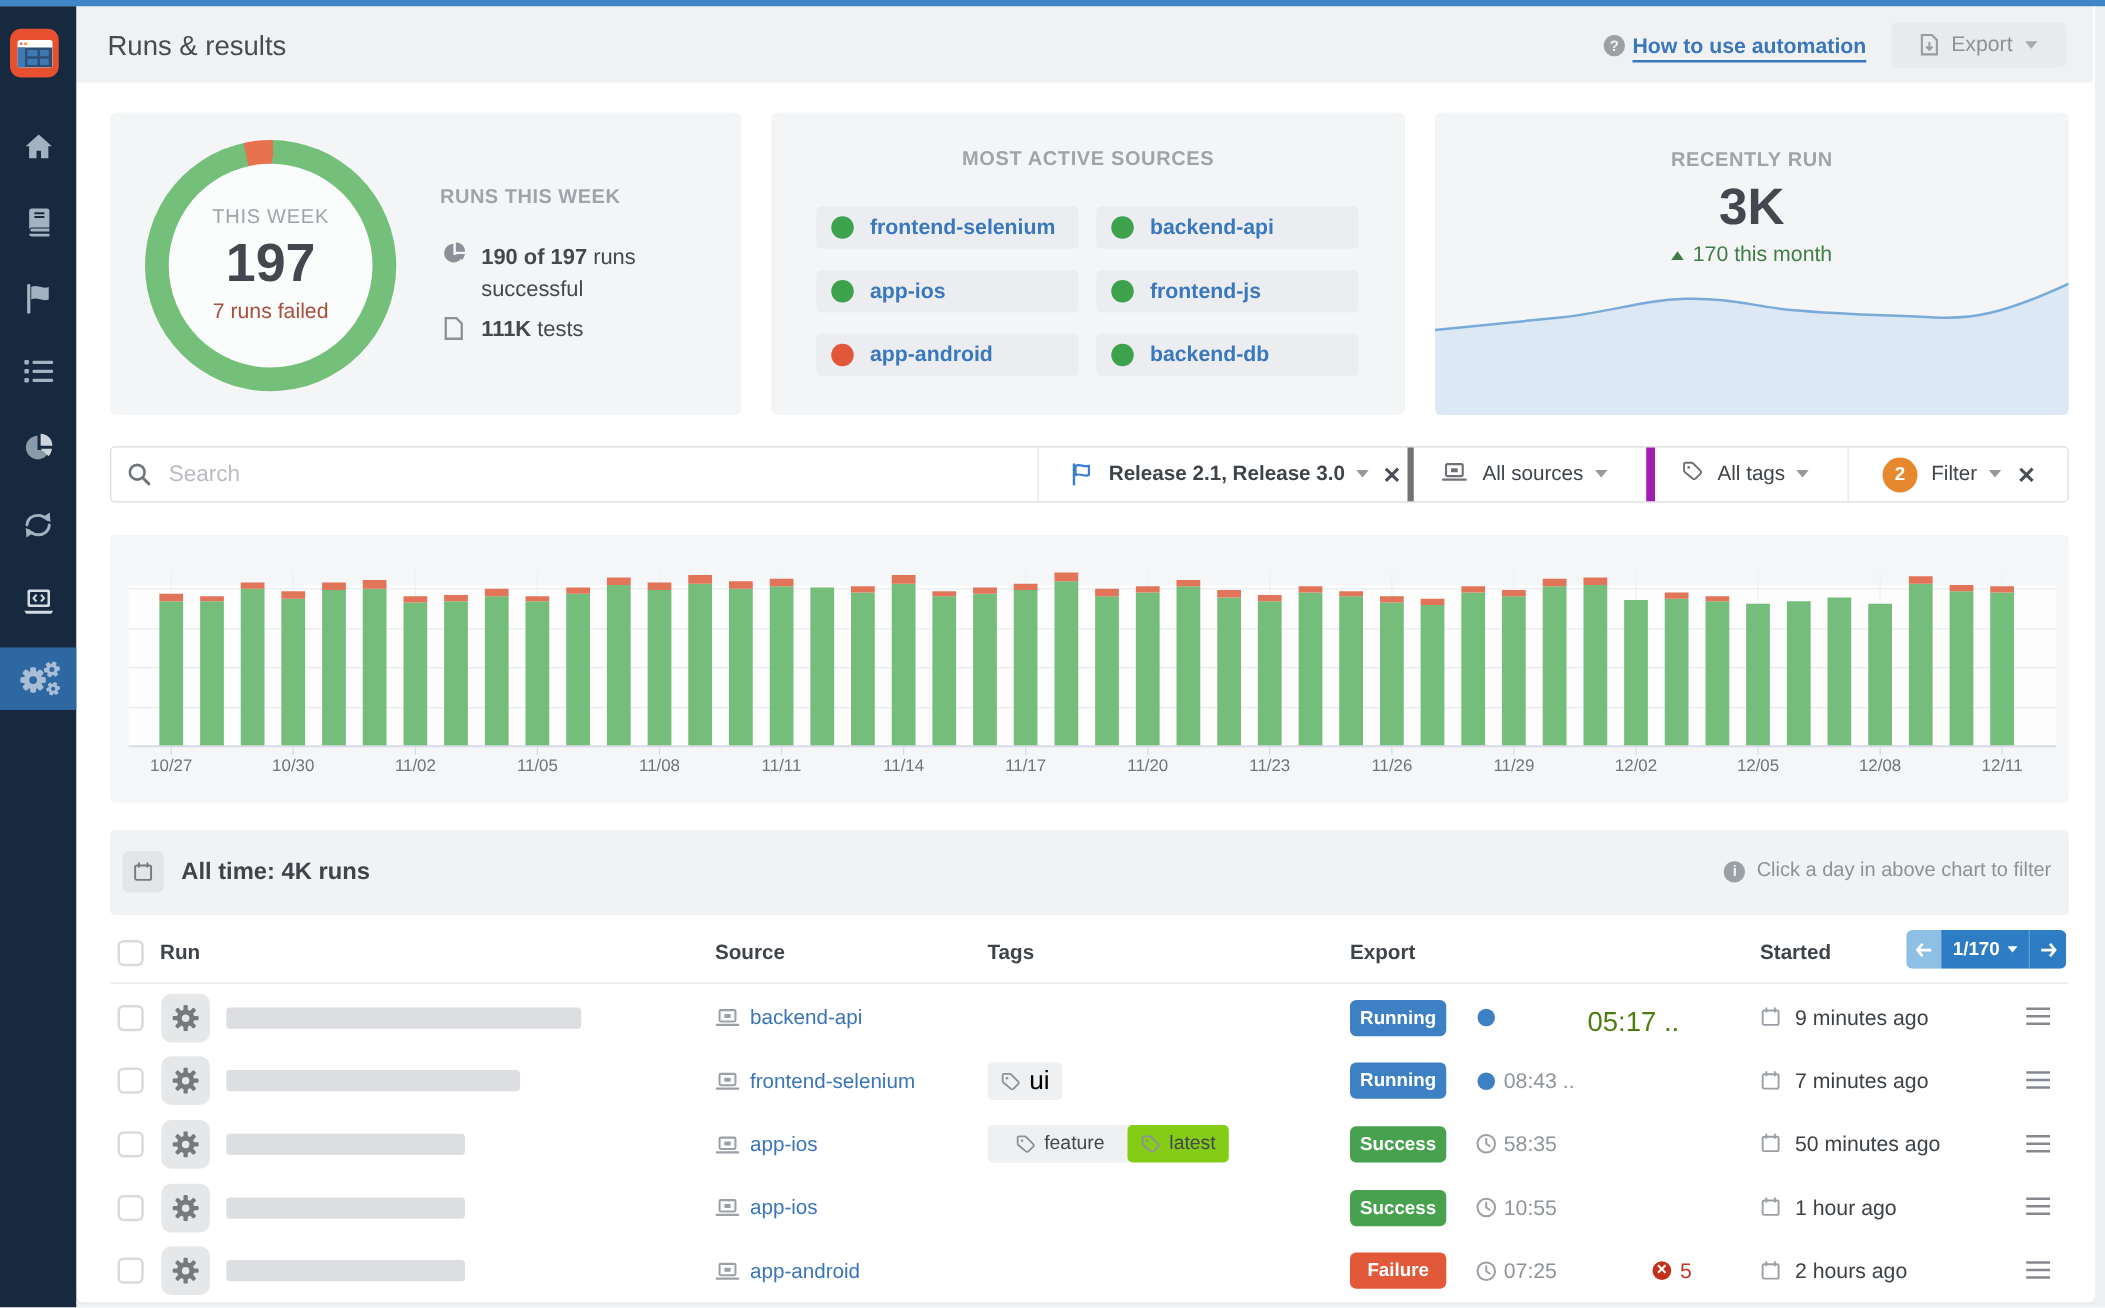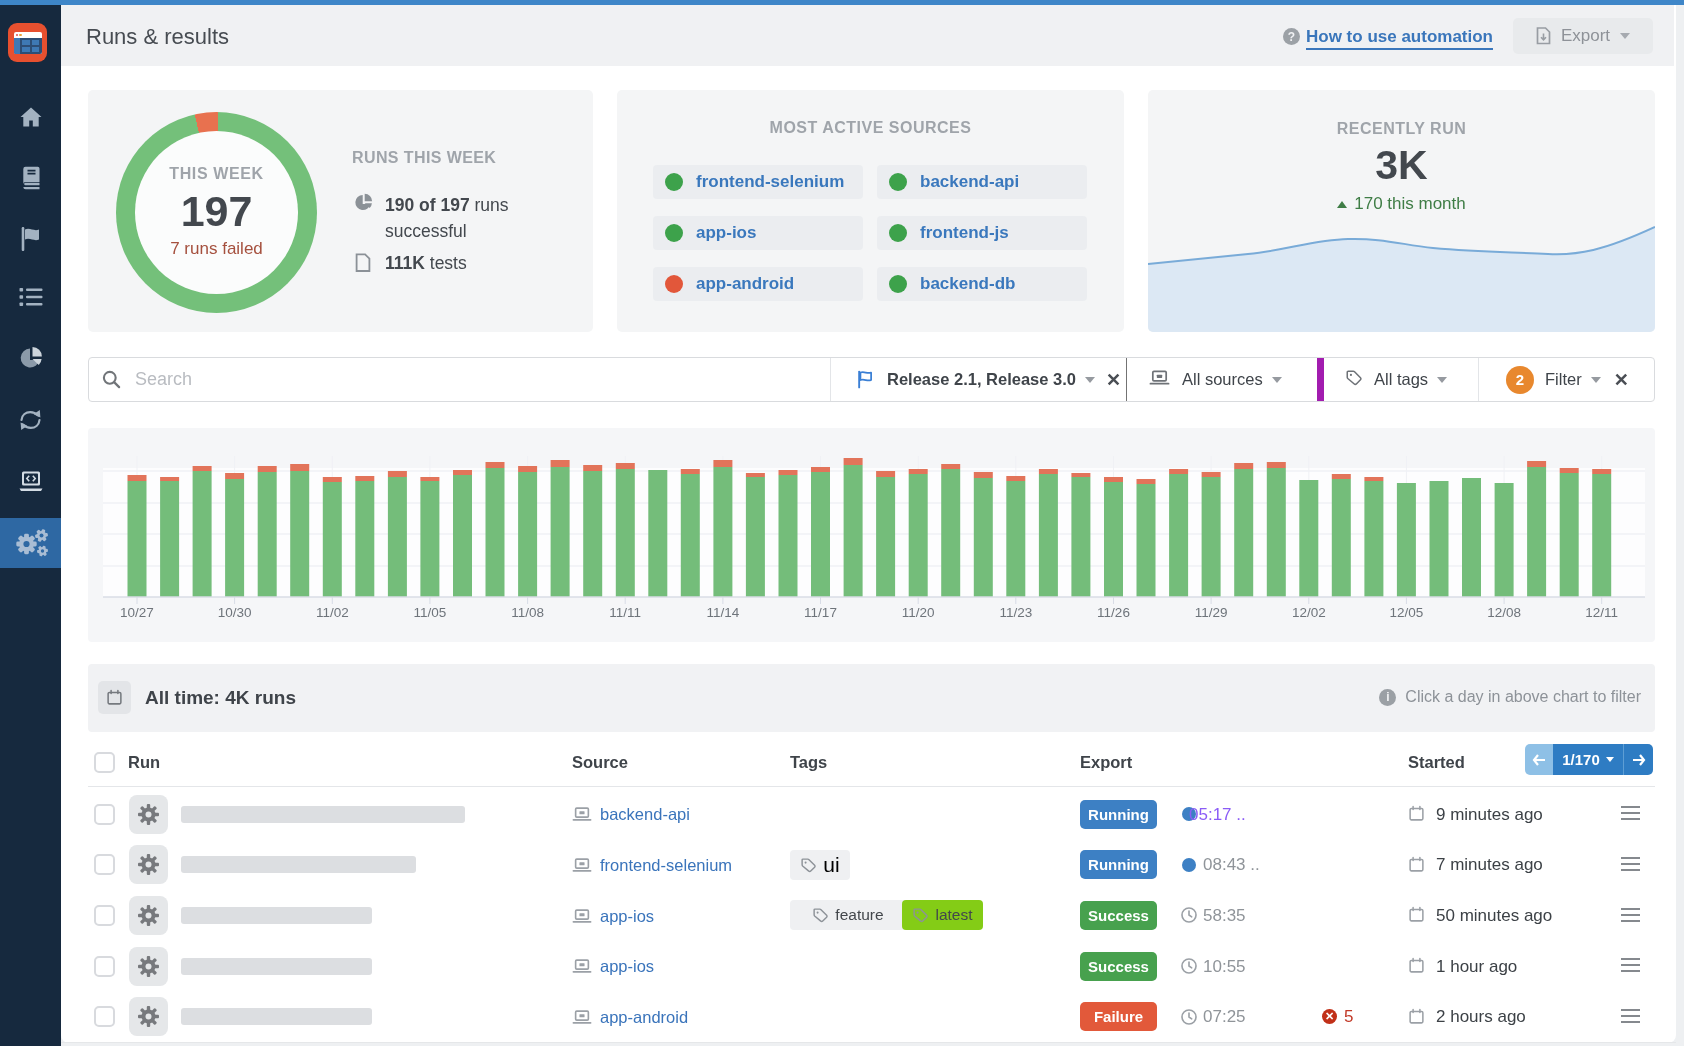--- a/index.html
+++ b/index.html
@@ -127,21 +127,21 @@
         <rect x="-1.8" y="-6.4" width="3.6" height="3.2" rx="1.1" transform="rotate(322 0 0)" fill="#a9bdd4"></rect>
         <circle r="4.6" fill="#a9bdd4"></circle>
         <circle r="2" fill="#2e68a3"></circle>
       </g>
     </svg>
   </div>
 
 <div class="abs" style="left:88px;top:90px;width:505px;height:242px;background:#f4f5f6;border-radius:5px">
   <div style="position:absolute;left:28px;top:22px;width:201px;height:201px;border-radius:50%;background:conic-gradient(from -12.5deg,#e8714f 0deg 13.5deg,#74c07a 13.5deg 360deg)"></div>
   <div style="position:absolute;left:47px;top:41px;width:163px;height:163px;border-radius:50%;background:#fbfcfc"></div>
-  <div style="position:absolute;left:28px;top:75px;width:201px;text-align:center;font-size:16px;font-weight:bold;color:#9fa4aa;letter-spacing:0.6px">THIS WEEK</div>
+  <div style="position:absolute;left:28px;top:75px;width:201px;text-align:center;font-size:16px;font-weight:normal;color:#9fa4aa;letter-spacing:0.6px">THIS WEEK</div>
   <div style="position:absolute;left:28px;top:97px;width:201px;text-align:center;font-size:43px;font-weight:bold;color:#43484e">197</div>
   <div style="position:absolute;left:28px;top:149px;width:201px;text-align:center;font-size:17px;color:#a5503e">7 runs failed</div>
   <div style="position:absolute;left:264px;top:59px;font-size:16px;font-weight:bold;color:#9fa4aa;letter-spacing:0.4px">RUNS THIS WEEK</div>
   <div style="position:absolute;left:266px;top:103px">
     <svg width="19" height="19" viewBox="0 0 24 24">
         <path d="M11 2.5A9.5 9.5 0 1 0 20.5 14H11z" fill="#8b9197"></path>
         <path d="M13.5 1a9.5 9.5 0 0 1 9.4 9.5h-9.4z" fill="#8b9197"></path>
         <path d="M22.6 13a9.5 9.5 0 0 1-2.8 6l-6.3-6z" fill="#8b9197"></path>
       </svg>
   </div>
@@ -200,21 +200,21 @@
   </div>
   <div style="width:296px;height:100%;border-left:1px solid #e3e5e8;display:flex;align-items:center">
     <svg width="19" height="19" viewBox="0 0 22 24" style="margin-left:25px">
         <path d="M3 2v20" stroke="#3a7fd5" stroke-width="2.4" stroke-linecap="round"></path>
         <path d="M4.6 3.2c5-2.2 8.5 2.2 13.5 0v9.5c-5 2.2-8.5-2.2-13.5 0z" fill="none" stroke="#3a7fd5" stroke-width="2.2" stroke-linejoin="round"></path>
       </svg>
     <span style="margin-left:12px;font-size:16.5px;font-weight:bold;color:#3f444a">Release 2.1, Release 3.0</span>
     <span style="margin-left:9px"><span style="display:inline-block;width:0;height:0;border-left:5px solid transparent;border-right:5px solid transparent;border-top:6px solid #969aa0;vertical-align:middle"></span></span>
     <span style="margin-left:11px;font-size:18px;color:#4a4e54;font-weight:bold">✕</span>
   </div>
-  <div style="width:191px;height:100%;border-left:1px solid #737373;display:flex;align-items:center">
+  <div style="width:191px;height:100%;border-left:5px solid #737373;display:flex;align-items:center">
     <span style="margin-left:22px"><svg width="21" height="21" viewBox="0 0 22 22">
           <g fill="none" stroke="#6e7277" stroke-width="1.8">
             <rect x="4" y="4.5" width="14" height="10" rx="1.2"></rect>
             <path d="M1.5 17.5h19" stroke-linecap="round"></path>
           </g>
           <rect x="8.2" y="8" width="5.6" height="3.4" rx="0.6" fill="#6e7277"></rect>
         </svg></span>
     <span style="margin-left:12px;font-size:16.5px;color:#3f444a;font-weight:500">All sources</span>
     <span style="margin-left:9px"><span style="display:inline-block;width:0;height:0;border-left:5px solid transparent;border-right:5px solid transparent;border-top:6px solid #969aa0;vertical-align:middle"></span></span>
   </div>
@@ -439,21 +439,21 @@
       <g fill="none" stroke="#9ba0a6" stroke-width="1.8">
         <rect x="4" y="4.5" width="14" height="10" rx="1.2"></rect>
         <path d="M1.5 17.5h19" stroke-linecap="round"></path>
       </g>
       <rect x="8.2" y="8" width="5.6" height="3.4" rx="0.6" fill="#9ba0a6"></rect>
     </svg>
     <span style="font-size:16.5px;color:#3a74bb">backend-api</span>
   </div>
 <div style="position:absolute;left:1080px;top:800px;width:77px;height:29px;background:#3d80c4;border-radius:5px;color:#fff;font-size:15px;font-weight:bold;display:flex;align-items:center;justify-content:center">Running</div>
 <div style="position:absolute;left:1182px;top:807px;width:14px;height:14px;border-radius:50%;background:#3d80c4"></div>
-<div style="position:absolute;left:1189px;top:805px;font-size:17px;color:#8b5cf6">05:17 ..</div>
+<div style="position:absolute;left:1270px;top:805px;font-size:22px;color:#4d7c0f">05:17 ..</div>
 <div style="position:absolute;left:1408px;top:805px"><svg width="17" height="17" viewBox="0 0 20 20">
       <rect x="2.5" y="4" width="15" height="13.5" rx="1.5" fill="none" stroke="#9ba0a6" stroke-width="1.8"></rect>
       <path d="M6 1.8v3.4M14 1.8v3.4" stroke="#9ba0a6" stroke-width="1.8" stroke-linecap="round"></path>
     </svg></div>
 <div style="position:absolute;left:1436px;top:805px;font-size:17px;color:#3c4146">9 minutes ago</div>
 <div style="position:absolute;left:1621px;top:806.3px;width:19px">
     <div style="height:2px;background:#85898e;margin-bottom:4px"></div>
     <div style="height:2px;background:#85898e;margin-bottom:4px"></div>
     <div style="height:2px;background:#85898e"></div>
   </div>

